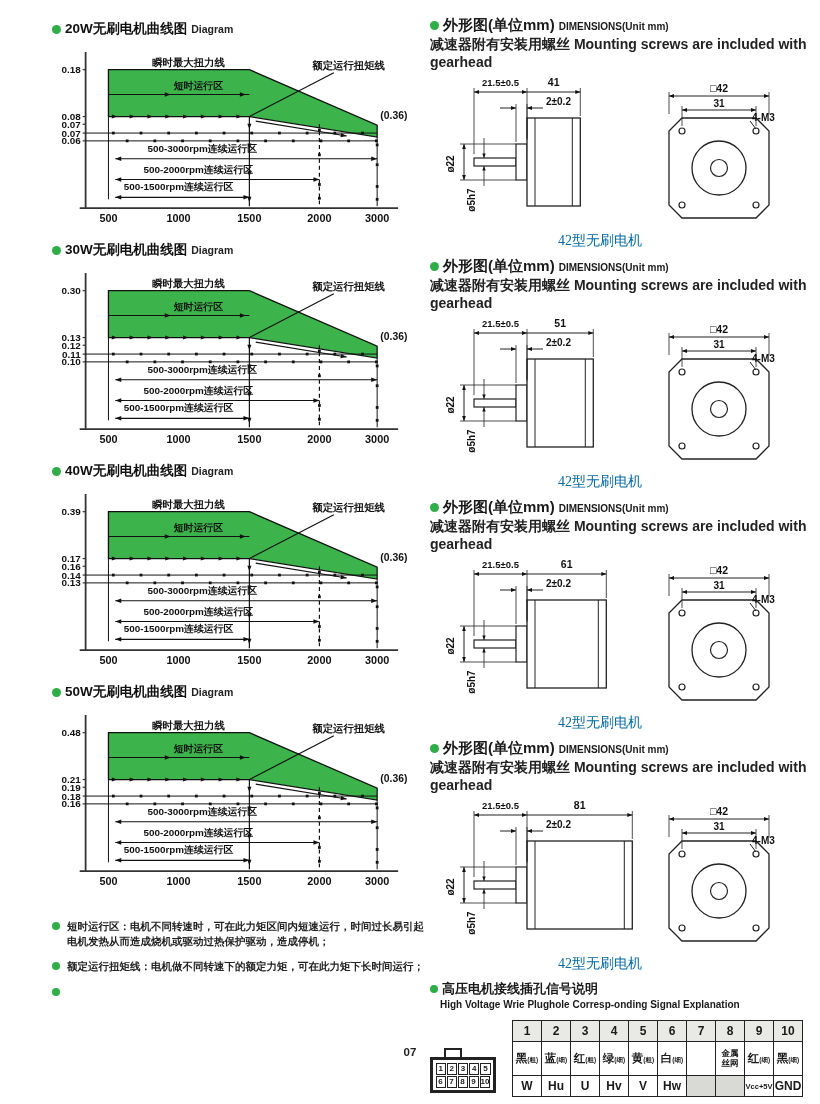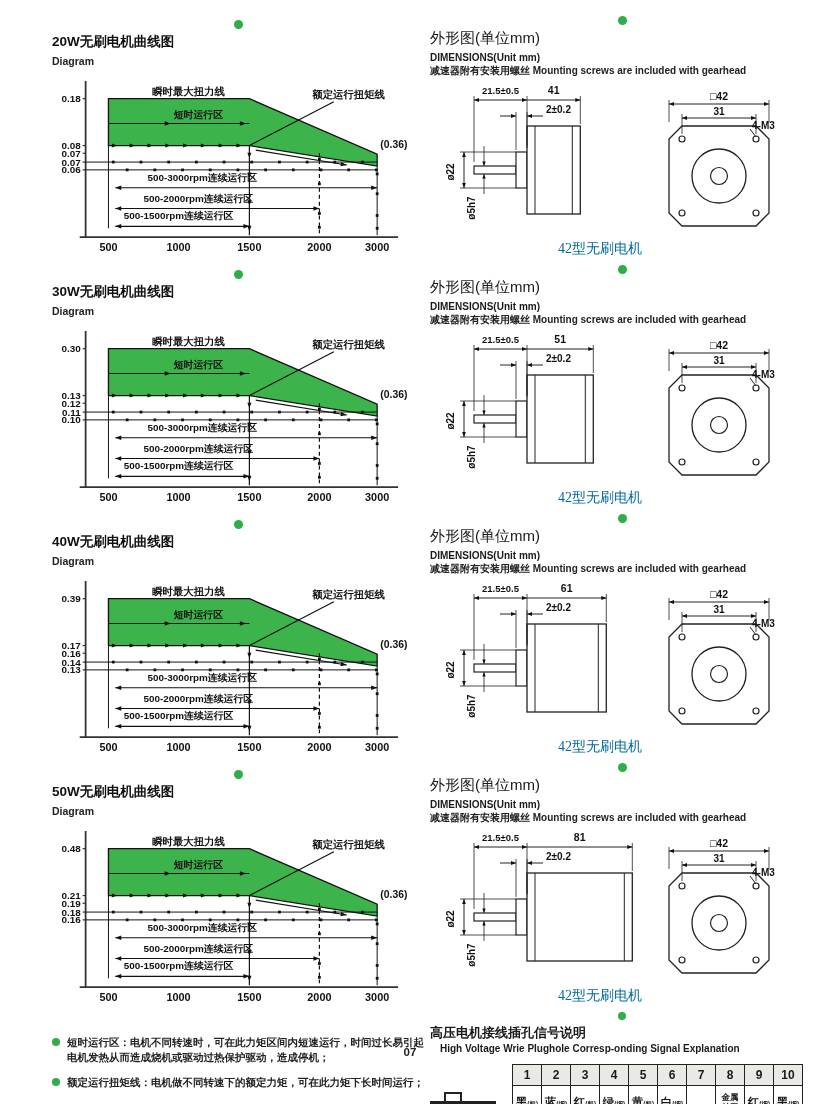--- a/index.html
+++ b/index.html
@@ -2,31 +2,31 @@
 <html><head>
 <meta charset="utf-8">
 <style>
   * { margin:0; padding:0; box-sizing:border-box; }
   html,body { background:#fff; }
   .page { position:relative; width:820px; height:1104px; background:#ffffff; overflow:hidden;
           font-family:"Liberation Sans","DejaVu Sans",sans-serif; color:#1a1a1a; }
   .left-col  { position:absolute; left:52px;  top:20px; width:372px; }
   .right-col { position:absolute; left:430px; top:16px; width:384px; }
 
-  .title-row { display:flex; align-items:baseline; gap:4px; white-space:nowrap;flex-direction:column; }
+  .title-row { display:flex; align-items:baseline; gap:4px; white-space:nowrap; }
   .dot { width:9px; height:9px; border-radius:50%; background:#2fae47; display:inline-block; align-self:center; flex:0 0 9px; }
   .chart-cn { font-size:13.5px; font-weight:bold; color:#111; }
   .chart-en { font-size:10.5px; font-weight:bold; color:#222; }
   .sec-chart { margin-bottom:1px; }
   .chart-svg { display:block; }
 
   .sec-dim { margin-bottom:7px; }
-  .dim-cn { font-size:15px; font-weight:normal; }
+  .dim-cn { font-size:15px; font-weight:bold; }
   .dim-en { font-size:10px; font-weight:bold; }
-  .dim-sub { font-size:10px; font-weight:bold; color:#222; margin:1px 0 2px 0; }
+  .dim-sub { font-size:14px; font-weight:bold; color:#222; margin:1px 0 2px 0; }
   .drawings { display:flex; align-items:flex-start; gap:10px; margin-left:10px; }
   .dim-caption { width:340px; text-align:center; font-family:"Liberation Serif","DejaVu Serif",serif;
                  font-size:14px; color:#0369a1; margin-top:0px; }
 
   .notes { margin-top:16px; width:378px; }
   .note { display:flex; gap:7px; margin-bottom:10px; }
   .note-dot { flex:0 0 8px; width:8px; height:8px; border-radius:50%; background:#2fae47; margin-top:3px; }
   .note-text { font-size:10.5px; font-weight:600; color:#222; line-height:1.45; }
 
   .sec-signal { margin-top:6px; }

